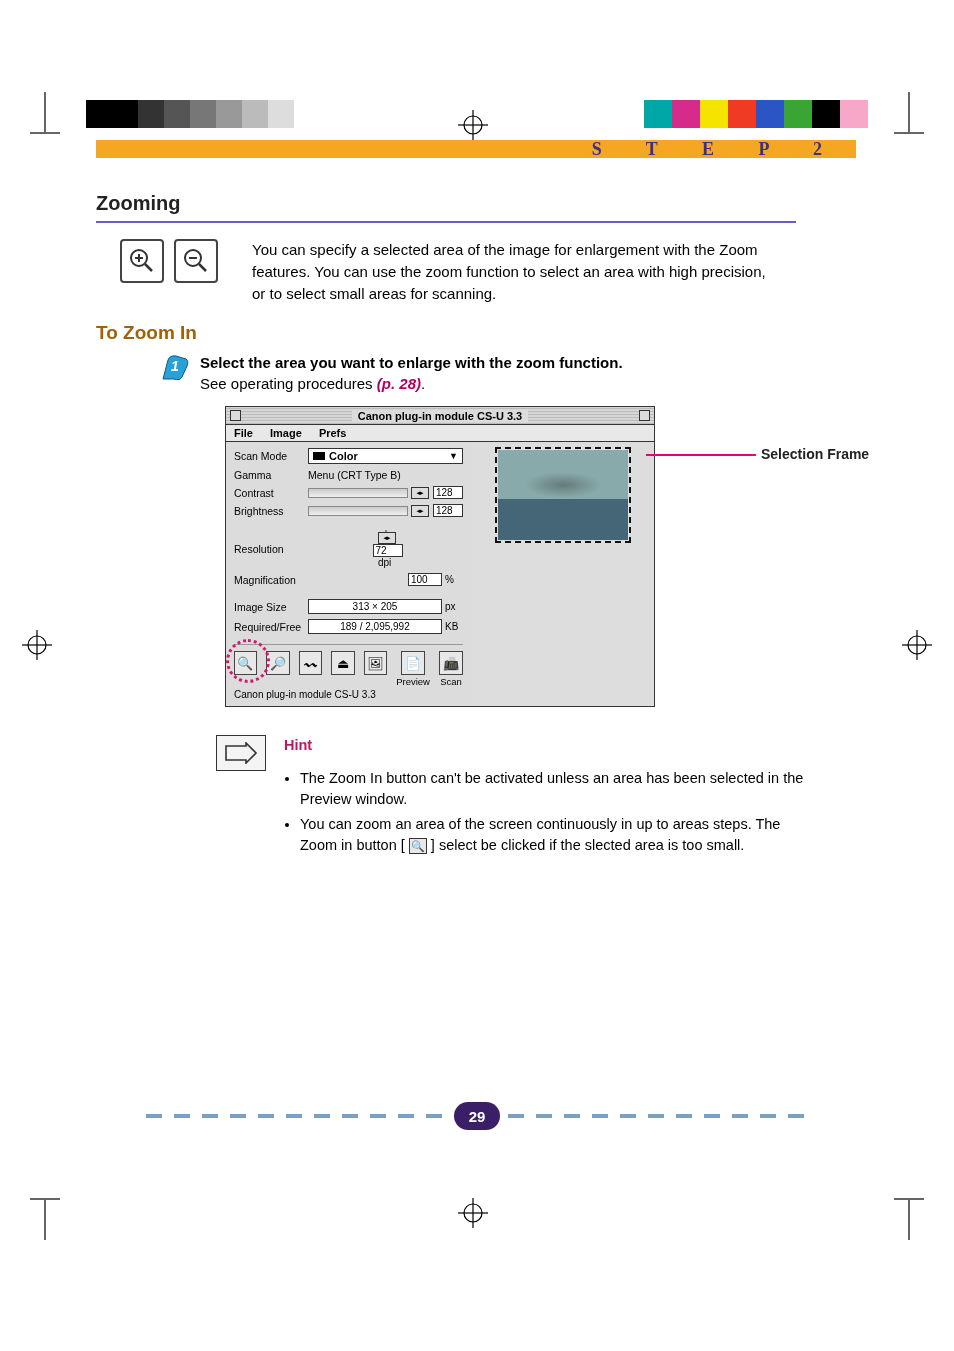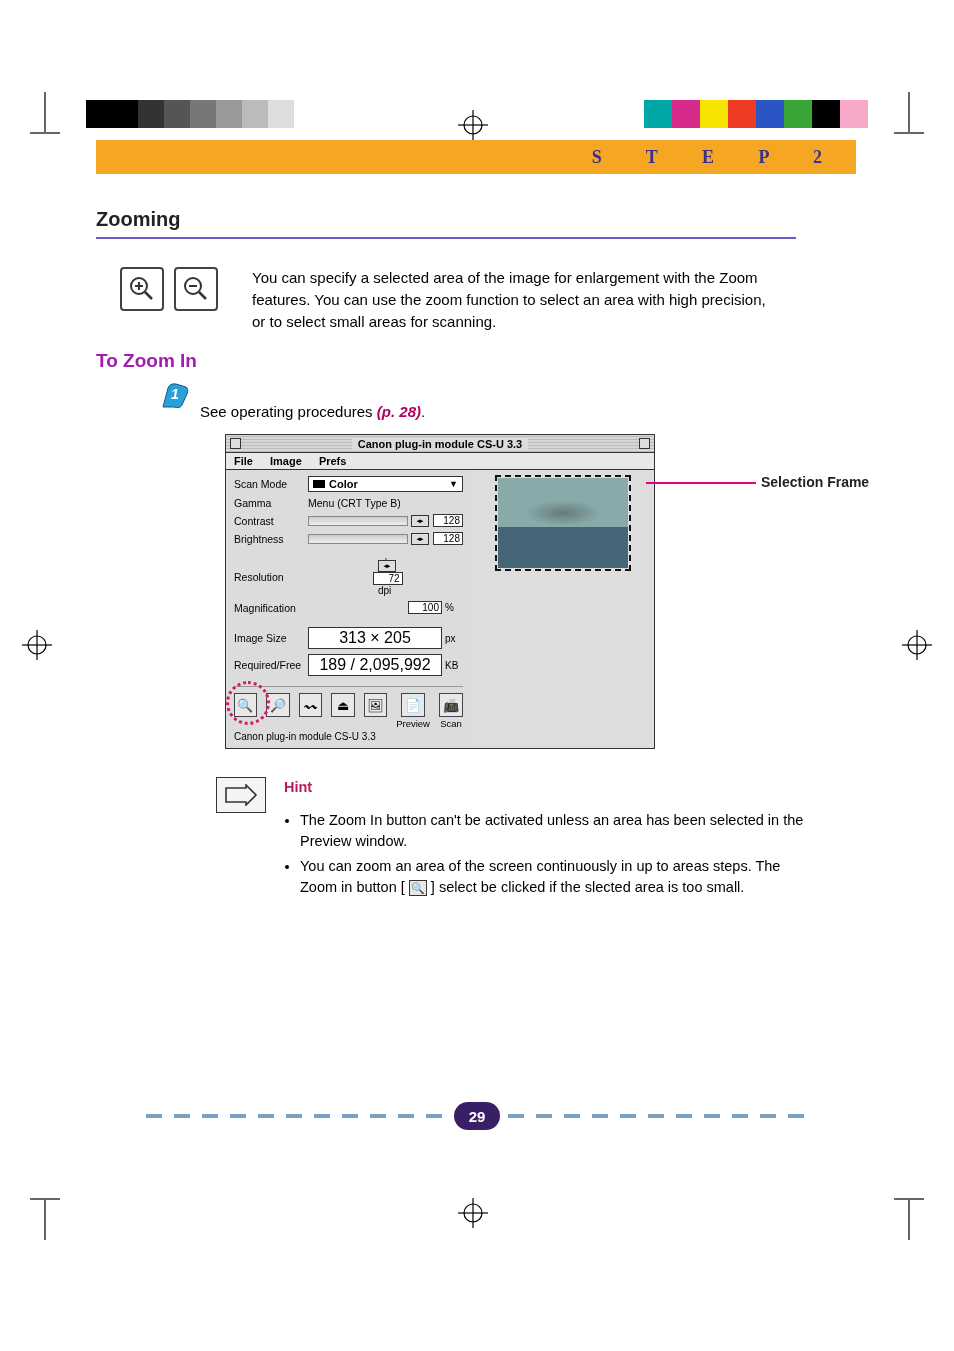--- a/index.html
+++ b/index.html
@@ -24,32 +24,32 @@
 
   
   .crop-bl-v { position: absolute; left: 44px; top: 1200px; width: 2px; height: 40px; background: #666; }
   .crop-bl-h { position: absolute; left: 30px; top: 1198px; width: 30px; height: 2px; background: #666; }
   .crop-br-v { position: absolute; right: 44px; top: 1200px; width: 2px; height: 40px; background: #666; }
   .crop-br-h { position: absolute; right: 30px; top: 1198px; width: 30px; height: 2px; background: #666; }
 
   
   .page { position: absolute; left: 96px; top: 140px; width: 760px; }
 
-  .orange-bar { width: 100%; height: 34px; background: #f5a623; display: flex; justify-content: flex-end; align-items: center; padding-right: 14px; }
+  .orange-bar { width: 100%; height: 18px; background: #f5a623; display: flex; justify-content: flex-end; align-items: center; padding-right: 14px; }
   .step-label { font-family: "Comic Sans MS", "Brush Script MT", cursive; font-weight: bold; letter-spacing: 20px; font-size: 18px; color: #3b2f8f; }
 
   .h1 { margin-top: 34px; font-size: 20px; font-weight: 800; color: #222; }
   .h1-rule { margin-top: 6px; height: 2px; background: #6a5acd; width: 700px; }
 
-  .intro-row { margin-top: 28px; display: flex; gap: 34px; padding-left: 24px; }
+  .intro-row { margin-top: 16px; display: flex; gap: 34px; padding-left: 24px; }
   .zoom-icons { display: flex; gap: 10px; }
   .zoom-icon { width: 44px; height: 44px; border: 2px solid #444; display: flex; align-items: center; justify-content: center; font-size: 22px; border-radius: 4px; color:#333; }
   .intro-text { font-size: 15px; line-height: 1.45; max-width: 520px; }
 
-  .h2 { margin-top: 18px; font-size: 19px; font-weight: 800; color: #a21caf; }
+  .h2 { margin-top: 18px; font-size: 19px; font-weight: 800; color: #a16207; }
 
   .step-row { margin-top: 8px; display: flex; align-items: flex-start; gap: 10px; margin-left: 64px; }
   .step-badge { width: 30px; height: 30px; }
   .step-text .bold { font-weight: 700; }
   .step-text { font-size: 15px; line-height: 1.4; }
   .page-ref { font-weight: 700; font-style: italic; color: #b1005d; }
 
   
   .shot-wrap { position: relative; margin-top: 12px; margin-left: 120px; padding-left: 9px; }
   .shot { width: 430px; border: 1px solid #333; background: #dcdcdc; font-family: Geneva, "Lucida Grande", sans-serif; font-size: 11px; }
@@ -63,26 +63,26 @@
   .shot-body { display:flex; }
   .controls { width: 245px; padding: 6px 8px; }
   .ctrl-row { display:flex; align-items:center; margin-bottom:5px; }
   .ctrl-label { width: 74px; font-size: 10.5px; }
   .ctrl-field { flex:1; }
   .combo { border:1px solid #333; background:#fff; display:flex; align-items:center; padding:1px 4px; font-weight:bold; font-size:11px; justify-content:space-between;}
   .combo .sw { width:12px; height:8px; background:#000; margin-right:4px; display:inline-block;}
   .combo .tri { font-size:9px;}
   .gamma-val { font-size:10.5px; }
   .slider { height:10px; border:1px solid #888; background:linear-gradient(#ccc,#eee); position:relative; }
-  .slider-val { width:30px; border:1px solid #333; background:#fff; font-size:10px; text-align:right; padding:0 2px; margin-left:4px;}
+  .slider-val { width:30px; border:1px solid #333; background:#fff; font-size:10px; padding:0 2px; margin-left:4px;}
   .arrows { width:18px; height:12px; border:1px solid #333; background:#ddd; font-size:7px; display:flex; align-items:center; justify-content:center; margin-left:3px;}
   .unit { font-size:10px; margin-left:3px; width:18px;}
 
   .sect-gap { height:8px; }
-  .val-box { border:1px solid #333; background:#fff; font-size:16px; text-align:center; padding:1px 2px;}
+  .val-box { border:1px solid #333; background:#fff; font-size:10px; text-align:center; padding:1px 2px;}
 
   .toolbar { margin-top:10px; border-top:1px solid #999; padding-top:6px; display:flex; align-items:flex-start; gap:9px; position:relative;}
   .tool { width:24px; height:24px; border:1px solid #444; background:#e8e8e8; display:flex; align-items:center; justify-content:center; font-size:13px;}
   .tool-stack { display:flex; flex-direction:column; align-items:center; font-size:9.5px; gap:1px;}
   .status { font-size:10px; margin-top:2px;}
   .hl-circle { position:absolute; left:-8px; top:-6px; width:44px; height:44px; border:3px dotted #d11a6b; border-radius:50%; pointer-events:none;}
 
   .preview { flex:1; background:#ddd; display:flex; align-items:flex-start; justify-content:center; padding:8px;}
   .preview-img { width:130px; height:90px; background: linear-gradient(180deg,#8aa 0%, #8aa 55%, #467 55%, #467 100%); position:relative; }
   .preview-plane { position:absolute; left:20px; top:20px; width:90px; height:30px; background: radial-gradient(ellipse at center,#333 0%, transparent 60%); opacity:.4;}
@@ -192,21 +192,21 @@
   </div>
 
   <h2 class="h2">To Zoom In</h2>
 
   <div class="step-row">
     <svg class="step-badge" viewBox="0 0 30 30">
       <path d="M3 27 L8 8 Q10 3 16 4 L26 7 Q29 9 27 14 L22 25 Q20 29 14 27 Z" fill="#2aa0d8" stroke="#0b5b85" stroke-width="1"></path>
       <text x="15" y="19" font-size="14" font-weight="bold" fill="#fff" text-anchor="middle" font-style="italic">1</text>
     </svg>
     <div class="step-text">
-      <br>
+      <span class="bold">Select the area you want to enlarge with the zoom function.</span><br>
       <span>See operating procedures </span><span class="page-ref">(p. 28)</span><span>.</span>
     </div>
   </div>
 
   <div class="shot-wrap">
     <div class="shot">
       <div class="titlebar">
         <div class="titlebar-box-l"></div>
         <span class="titlebar-text">Canon plug-in module CS-U 3.3</span>
         <div class="titlebar-box-r"></div>

